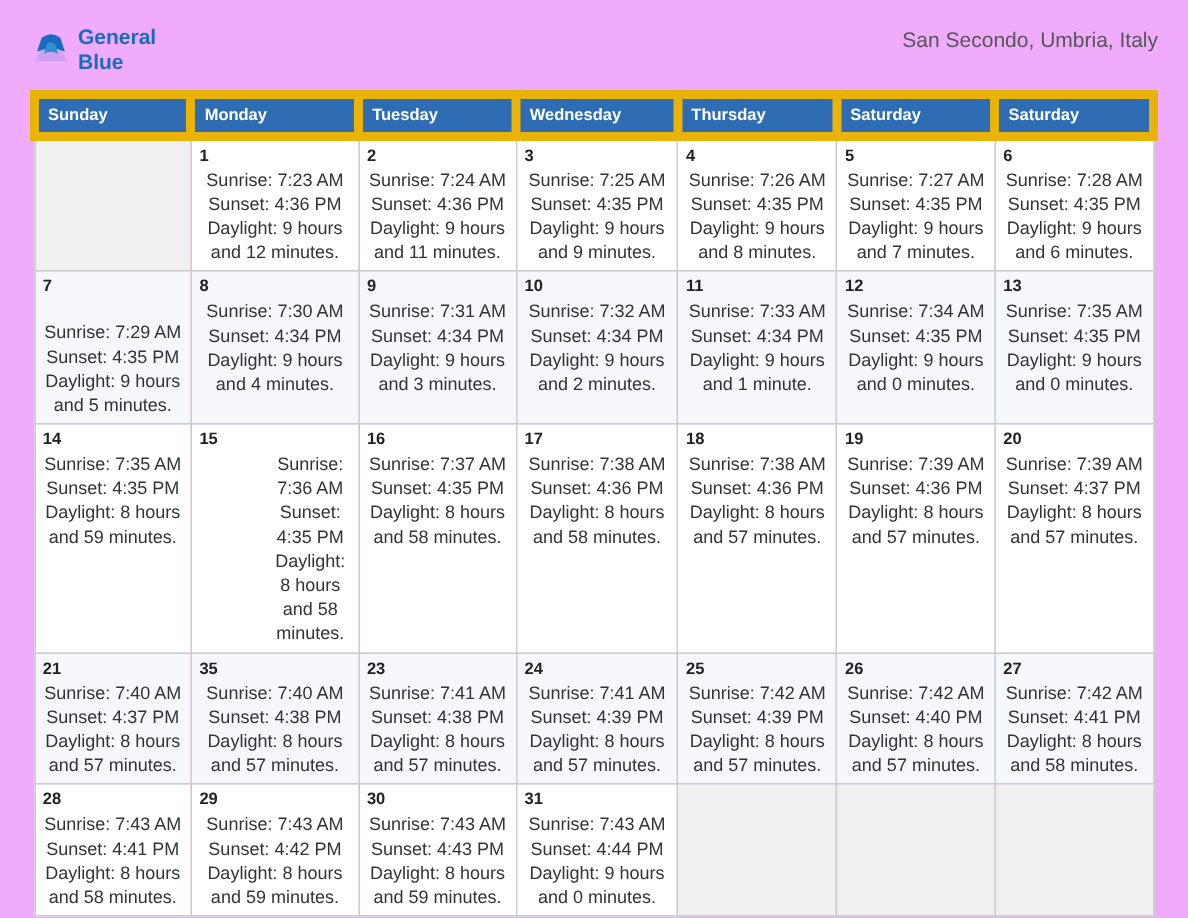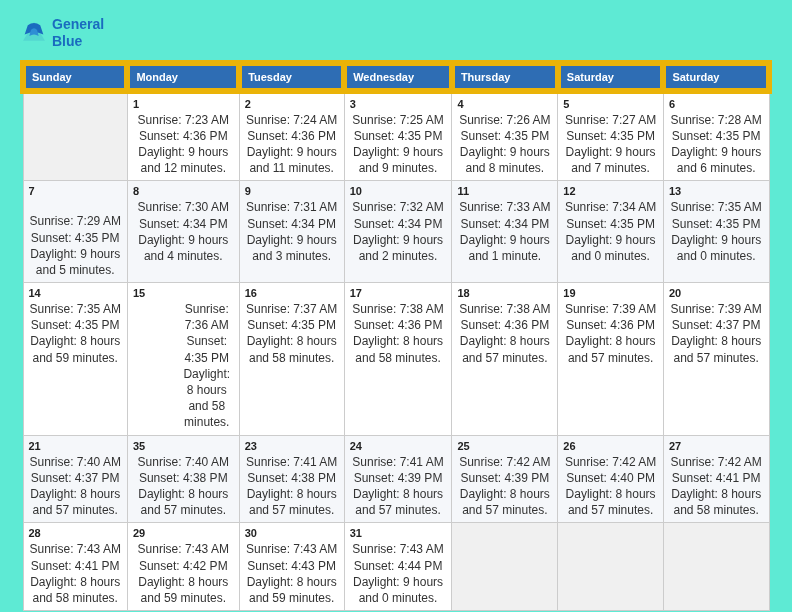--- a/index.html
+++ b/index.html
@@ -7,21 +7,21 @@
       font-family: Arial, sans-serif;
       background: #fff;
       width: 792px;
       height: 612px;
       overflow: hidden;
     }
     .page {
       width: 792px;
       height: 612px;
       padding: 16px 20px 12px 20px;
-      background: #5eead4;
+      background: #f0abfc;
     }
     .header {
       display: flex;
       justify-content: space-between;
       align-items: flex-start;
       margin-bottom: 10px;
     }
     .logo {
       display: flex;
       align-items: center;
@@ -107,20 +107,21 @@
         <path d="M18 4 L32 28 L4 28 Z" fill="#1a6bbf" opacity="0.15"></path>
         <path d="M10 8 Q18 2 26 8 L30 20 Q18 14 6 20 Z" fill="#1a6bbf"></path>
         <path d="M14 14 Q18 10 22 14 L24 22 Q18 18 12 22 Z" fill="#2e8fd4"></path>
       </svg>
       <div class="logo-text">
         <div><span class="logo-blue">General</span></div>
         <div class="logo-blue">Blue</div>
       </div>
     </div>
     <div class="title-block">
+      <div class="location">San Secondo, Umbria, Italy</div>
     </div>
   </div>
 
   <table class="calendar">
     <thead>
       <tr>
       <th>Sunday</th>
           <th>Monday</th>
           <th>Tuesday</th>
           <th>Wednesday</th>

